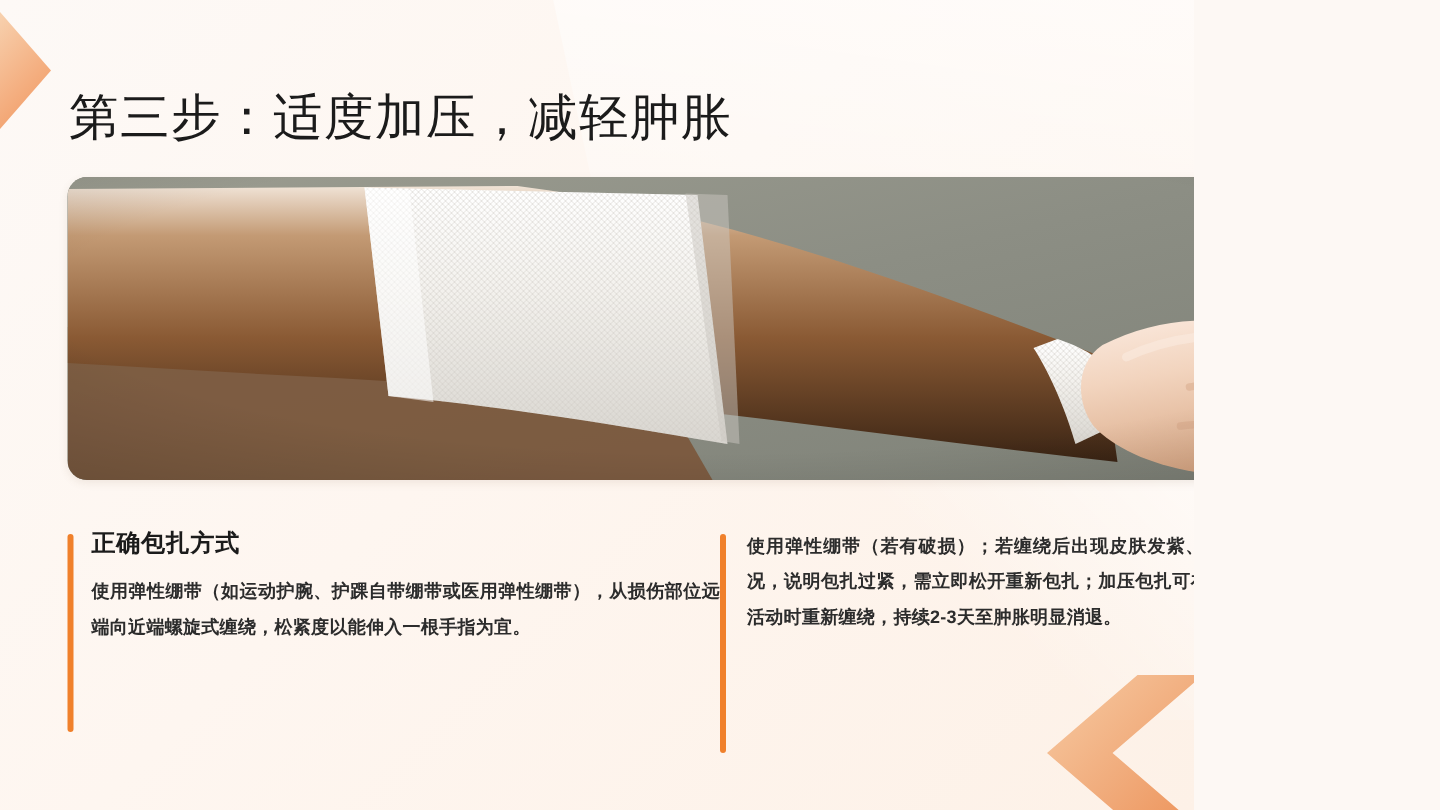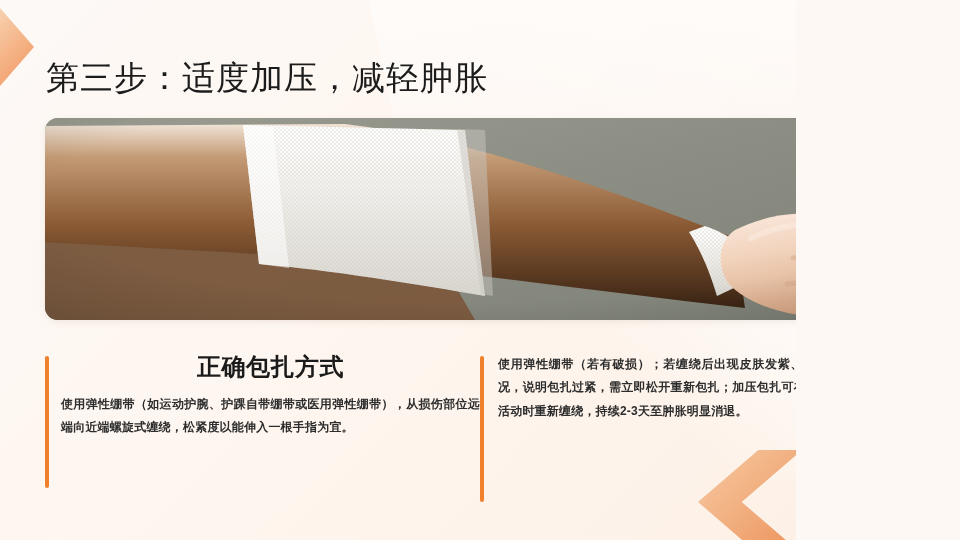--- a/index.html
+++ b/index.html
@@ -90,27 +90,26 @@
   .col-left{width:435px;}
   .col-right{width:437px;padding-left:18px;}
   .bar{
     position:absolute;left:0;top:3px;
     width:4px;height:132px;
     background:#F0802B;
     border-radius:2px;
   }
   .col-right .bar{height:146px;}
   .sec-title{
-    font-size:24px;
+    font-size:16px;
     color:#1B1B1B;
     font-weight:600;
     letter-spacing:.5px;
     margin:0 0 11px 0;
     line-height:1.2;
-    text-align:center;
   }
   .sec-body{
     font-size:12px;
     line-height:1.95;
     color:#2C2C2C;
     margin:0;
     letter-spacing:.2px;
     text-align:justify;
     font-weight:bold;
   }

